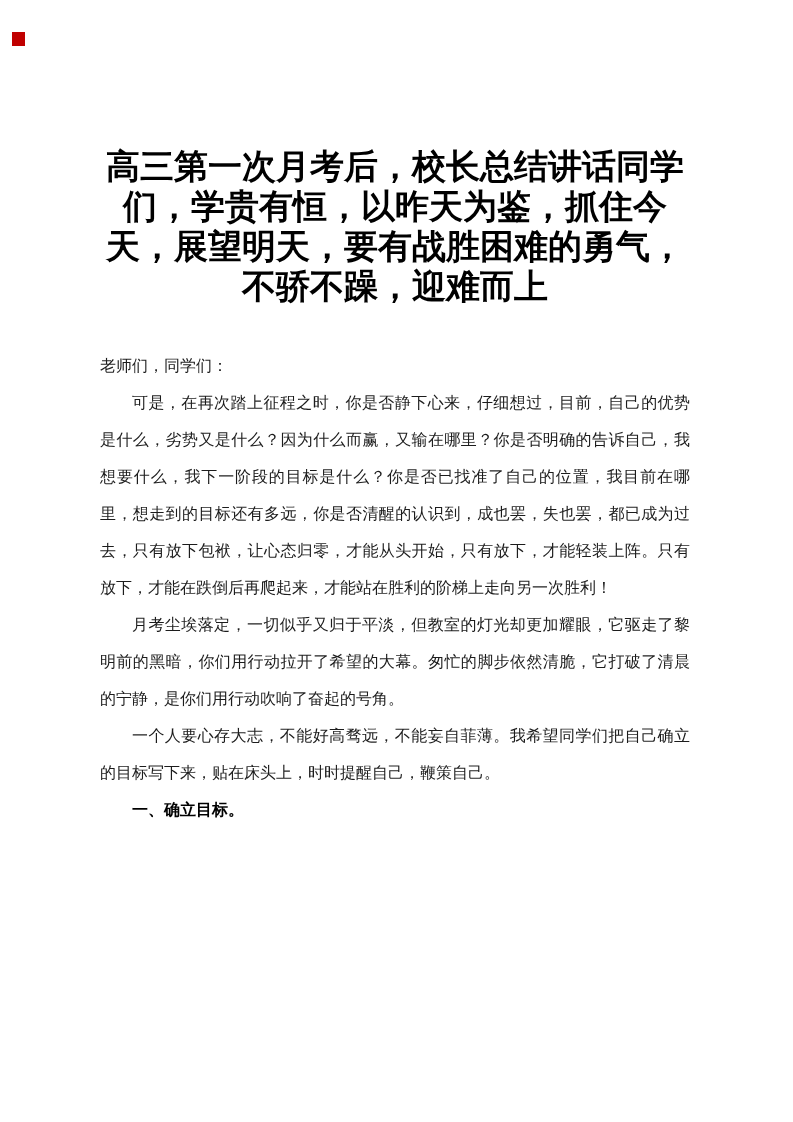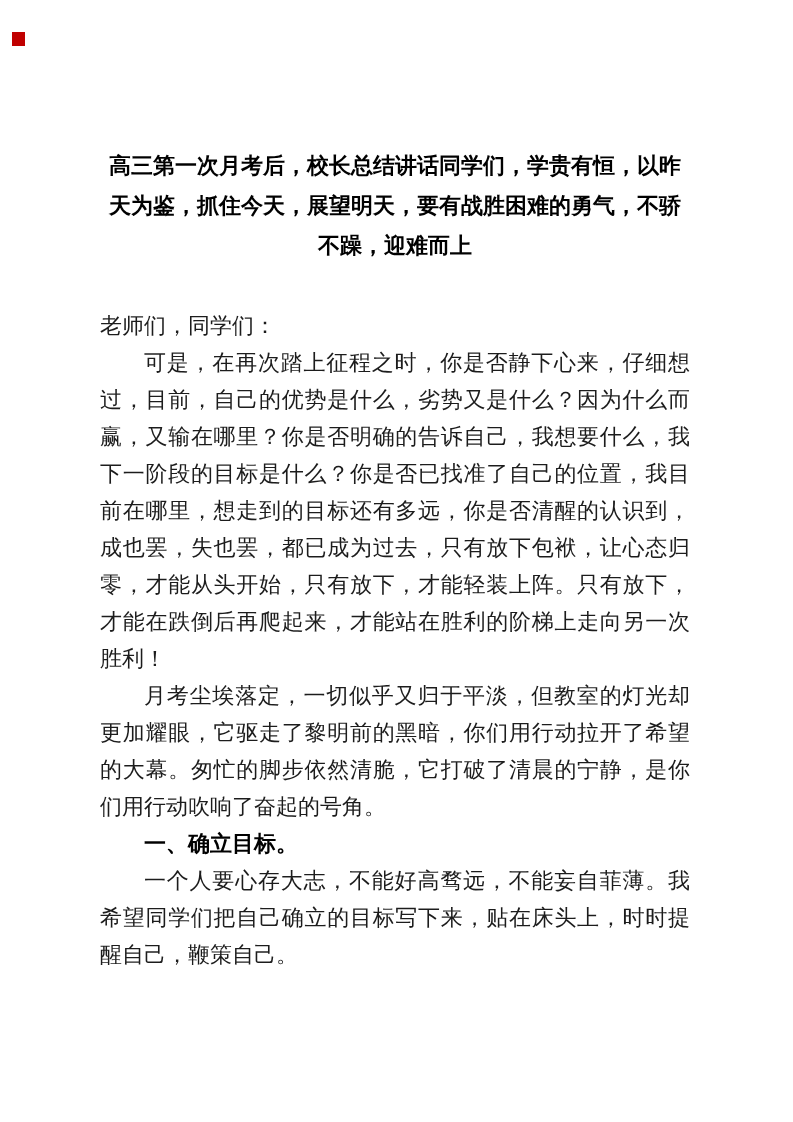--- a/index.html
+++ b/index.html
@@ -27,29 +27,29 @@
     position: absolute;
     left: 100px;
     top: 0;
     width: 590px;
     padding-top: 146px;
   }
   .doc-title {
     margin: 0 0 41px 0;
     font-family: "Liberation Sans", "DejaVu Sans", sans-serif;
     font-weight: 700;
-    font-size: 22px;
+    font-size: 34px;
     line-height: 40px;
     color: #000000;
     text-align: center;
     letter-spacing: 0;
   }
   .doc-body p {
     margin: 0;
-    font-size: 22px;
+    font-size: 16px;
     line-height: 37px;
     color: #1c1c1c;
     text-align: justify;
     font-weight: 400;
   }
   .doc-body p.indent {
     text-indent: 2em;
   }
   .doc-body p.bold {
     font-weight: 700;
@@ -60,17 +60,17 @@
 <body>
 
 <div class="page">
   <div class="red-marker" style="background: rgb(192, 0, 0);"></div>
   <div class="content">
     <h1 class="doc-title" style="color: rgb(0, 0, 0);">高三第一次月考后，校长总结讲话同学们，学贵有恒，以昨天为鉴，抓住今天，展望明天，要有战胜困难的勇气，不骄不躁，迎难而上</h1>
     <div class="doc-body">
         <p class="">老师们，同学们：</p>
         <p class="indent ">可是，在再次踏上征程之时，你是否静下心来，仔细想过，目前，自己的优势是什么，劣势又是什么？因为什么而赢，又输在哪里？你是否明确的告诉自己，我想要什么，我下一阶段的目标是什么？你是否已找准了自己的位置，我目前在哪里，想走到的目标还有多远，你是否清醒的认识到，成也罢，失也罢，都已成为过去，只有放下包袱，让心态归零，才能从头开始，只有放下，才能轻装上阵。只有放下，才能在跌倒后再爬起来，才能站在胜利的阶梯上走向另一次胜利！</p>
         <p class="indent ">月考尘埃落定，一切似乎又归于平淡，但教室的灯光却更加耀眼，它驱走了黎明前的黑暗，你们用行动拉开了希望的大幕。匆忙的脚步依然清脆，它打破了清晨的宁静，是你们用行动吹响了奋起的号角。</p>
+        <p class="indent ">一个人要心存大志，不能好高骛远，不能妄自菲薄。我希望同学们把自己确立的目标写下来，贴在床头上，时时提醒自己，鞭策自己。</p>
         <p class="indent bold">一、确立目标。</p>
-        <p class="indent ">一个人要心存大志，不能好高骛远，不能妄自菲薄。我希望同学们把自己确立的目标写下来，贴在床头上，时时提醒自己，鞭策自己。</p>
       </div>
   </div>
 </div>
 
 </body></html>

